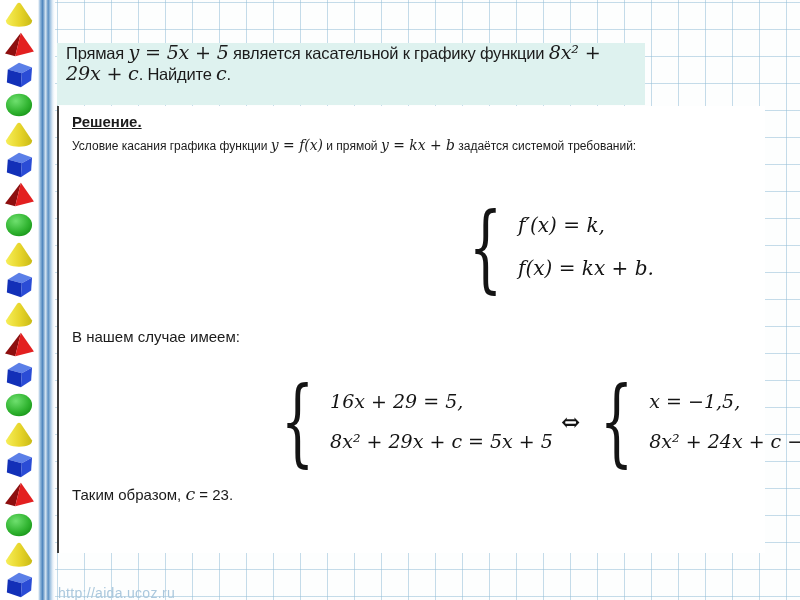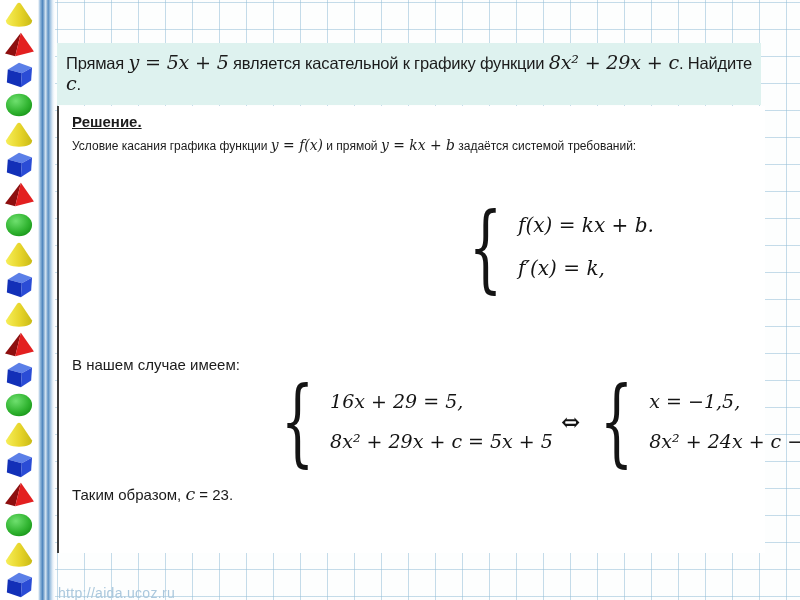--- a/index.html
+++ b/index.html
@@ -26,23 +26,23 @@
   .shape svg { display: block; }
 
   .stripe {
     position: absolute; left: 38px; top: 0; width: 17px; height: 600px; z-index: 3;
     background: linear-gradient(90deg, #ffffff 0%, #8fb6da 14%, #4e85bd 27%,
                 #d4e4f1 45%, #5a8fc3 60%, #a6c6e2 73%, #eaf2f9 88%, #ffffff 100%);
   }
 
   
   .title-band {
-    position: absolute; left: 57px; top: 43px; width: 704px; height: 62px;
+    position: absolute; left: 57px; top: 43px; width: 588px; height: 62px;
     background: #def2ef; z-index: 2;
-    display: flex; align-items: center; padding: 0 6px 0 9px;
+    display: flex; padding: 0 6px 0 9px;
   }
   .title-text { font-size: 16.5px; line-height: 1.25; white-space: pre-wrap; letter-spacing: -0.2px; }
 
   .math {
     font-family: "DejaVu Serif", serif; font-style: italic;
     font-size: 1.16em; line-height: 1;
   }
 
   
   .solution-box {
@@ -60,21 +60,21 @@
   }
   .eqs { display: flex; flex-direction: column; }
   .eq {
     font-family: "DejaVu Serif", serif; font-style: italic;
     font-size: 19px; line-height: 40px; white-space: pre; color: #141414;
   }
 
   .system-general { position: absolute; left: 396px; top: 98px; }
   .system-general .eq { font-size: 20px; line-height: 43px; }
 
-  .case-intro { position: absolute; left: 13px; top: 222px; font-size: 15px; margin-top: 28px; }
+  .case-intro { position: absolute; left: 13px; top: 222px; font-size: 15px; }
 
   .big-row { position: absolute; left: 208px; top: 275px; display: flex; align-items: center; }
   .equiv {
     font-family: "DejaVu Serif", serif; font-size: 23px; font-weight: bold;
     margin: 0 6px 0 8px; color: #141414;
   }
 
   .conclusion { position: absolute; left: 13px; top: 380px; font-size: 15px; white-space: pre-wrap; }
 
   .watermark {
@@ -249,22 +249,22 @@
 
   <div class="solution-box">
 
     <div class="sol-heading">Решение.</div>
 
     <div class="sol-condition"><span>Условие касания графика функции </span><span class="math">y = f(x)</span><span> и прямой </span><span class="math">y = kx + b</span><span> задаётся системой требований:</span></div>
 
     <div class="system system-general">
       <span class="brace">{</span>
       <div class="eqs">
+        <div class="eq">f′(x) = k,</div>
         <div class="eq">f(x) = kx + b.</div>
-        <div class="eq">f′(x) = k,</div>
       </div>
     </div>
 
     <div class="case-intro">В нашем случае имеем:</div>
 
     <div class="big-row">
       <div class="system">
         <span class="brace">{</span>
         <div class="eqs">
           <div class="eq">16x + 29 = 5,</div>

